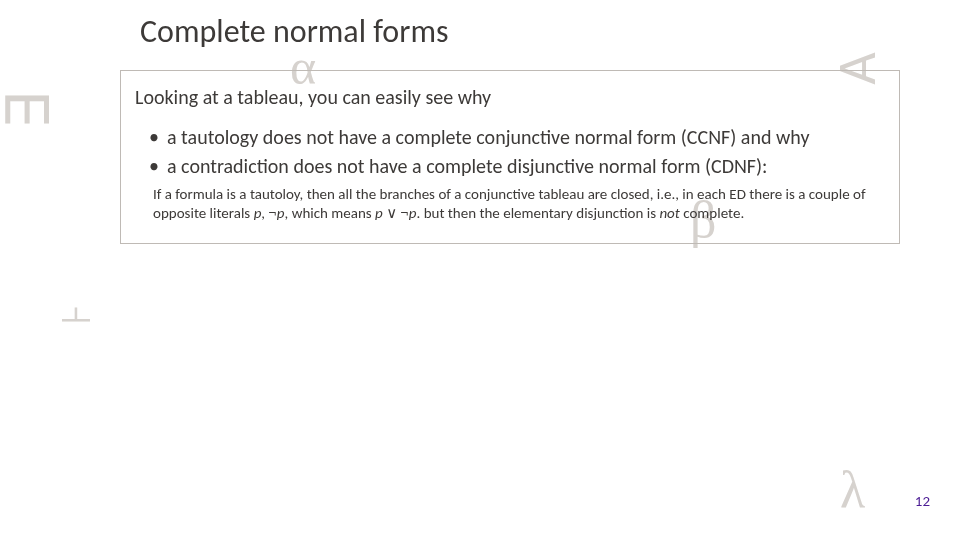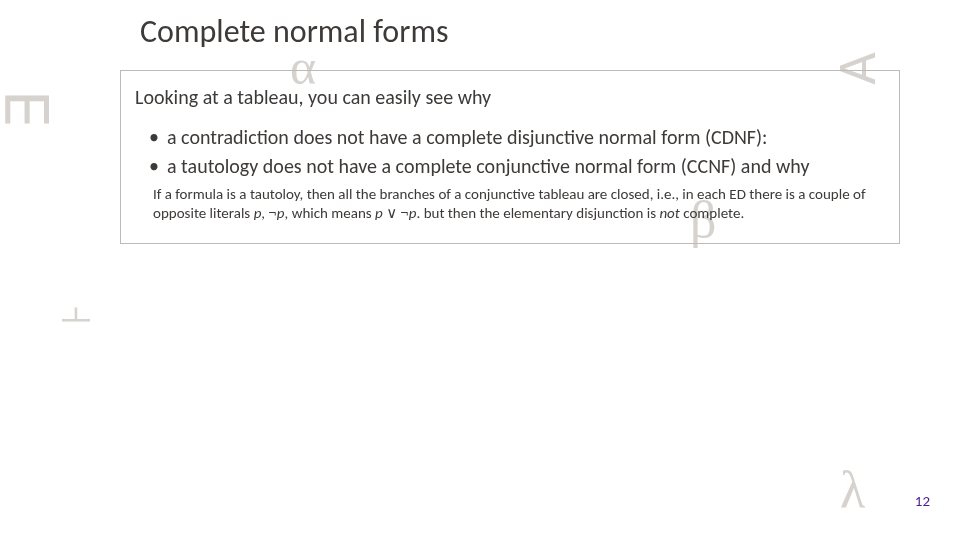--- a/index.html
+++ b/index.html
@@ -34,22 +34,22 @@
   <div class="decor decor-beta">β</div>
   <div class="decor decor-turn">⊦</div>
   <div class="decor decor-lambda">λ</div>
 
   <div class="title">Complete normal forms</div>
 
   <div class="box">
     <p class="lead">Looking at a tableau, you can easily see why</p>
 
     <ul class="bullets">
+      <li>a tautology does not have a complete conjunctive normal form (CCNF) and why</li>
       <li>a contradiction does not have a complete disjunctive normal form (CDNF):</li>
-      <li>a tautology does not have a complete conjunctive normal form (CCNF) and why</li>
     </ul>
 
     <p class="para">
       <span>If a formula is a tautoloy, then all the branches of a conjunctive tableau are closed, i.e., in each ED there is a couple of opposite literals </span><span class="ital">p</span><span>, </span><span class="sym">¬</span><span class="ital">p</span><span>, which means </span><span class="ital">p</span><span class="sym"> ∨ </span><span class="sym">¬</span><span class="ital">p</span><span>. but then the elementary disjunction is </span><span class="ital">not</span><span> complete.</span>
     </p>
 
   </div>
 
   <div class="pagenum">12</div>
 </div>

